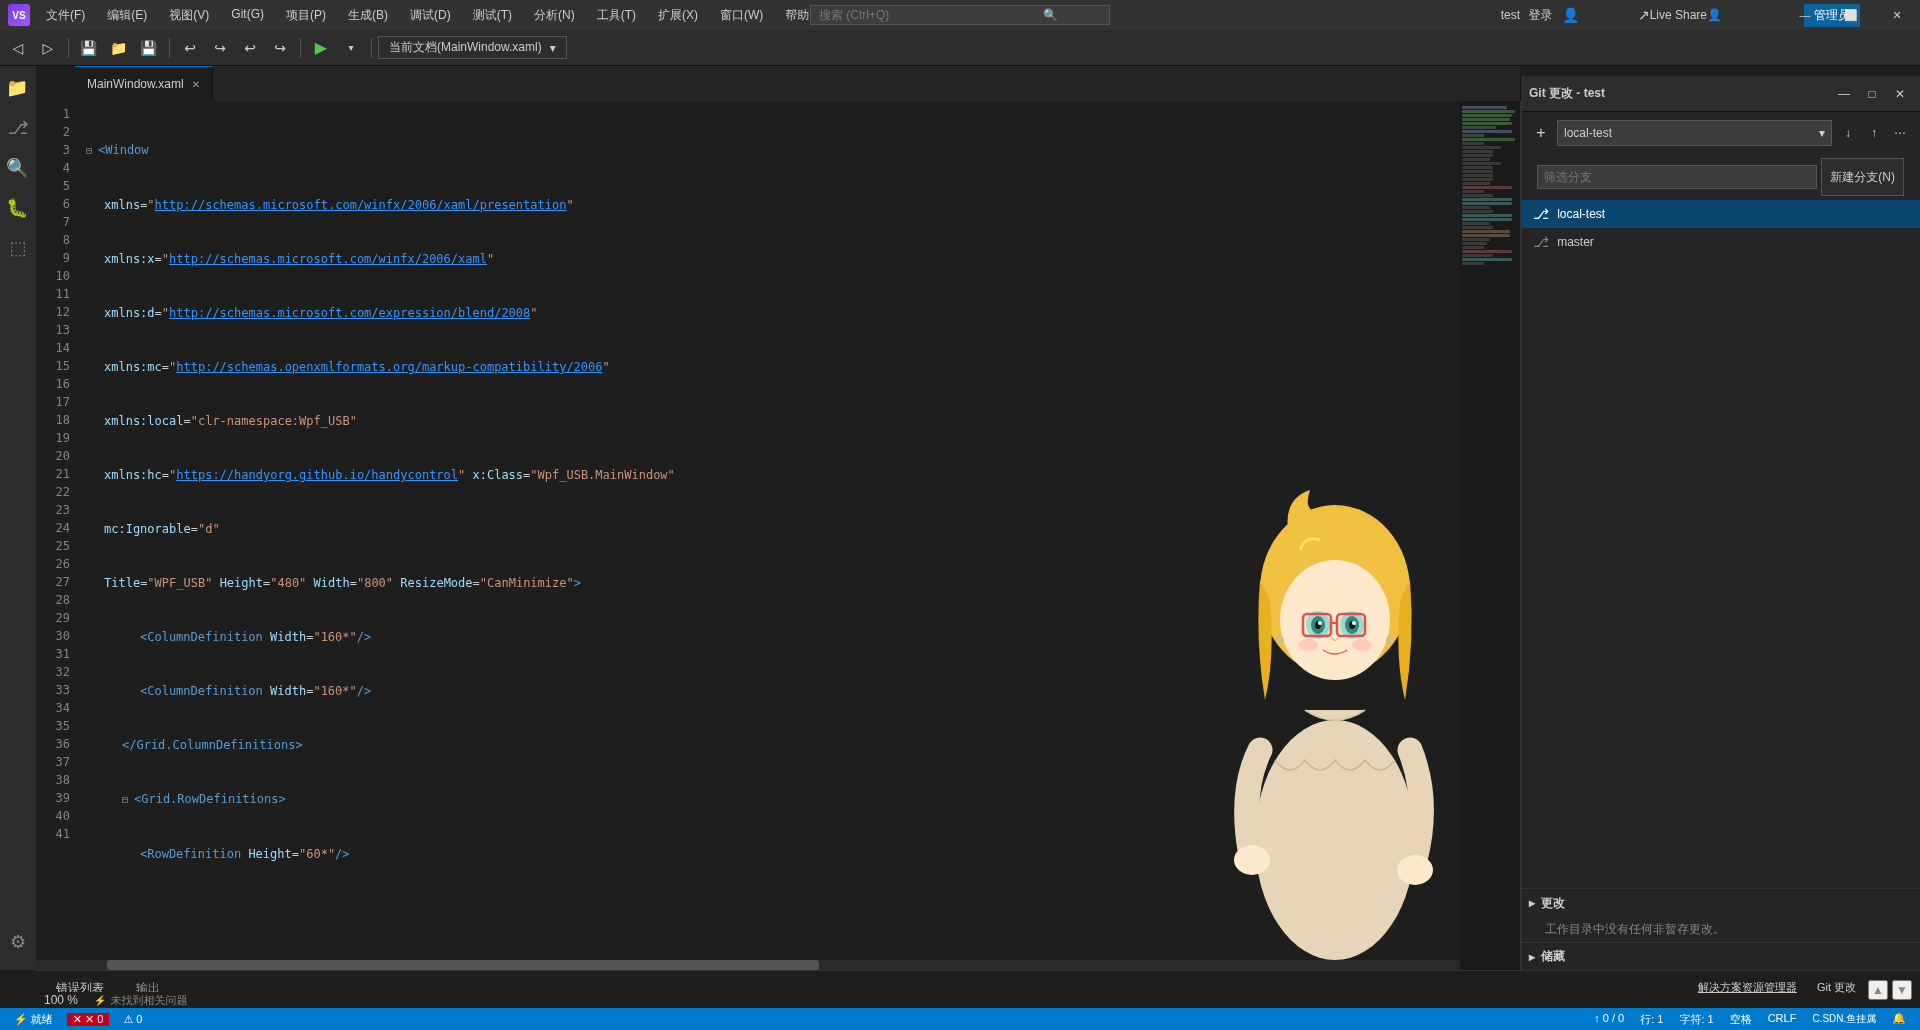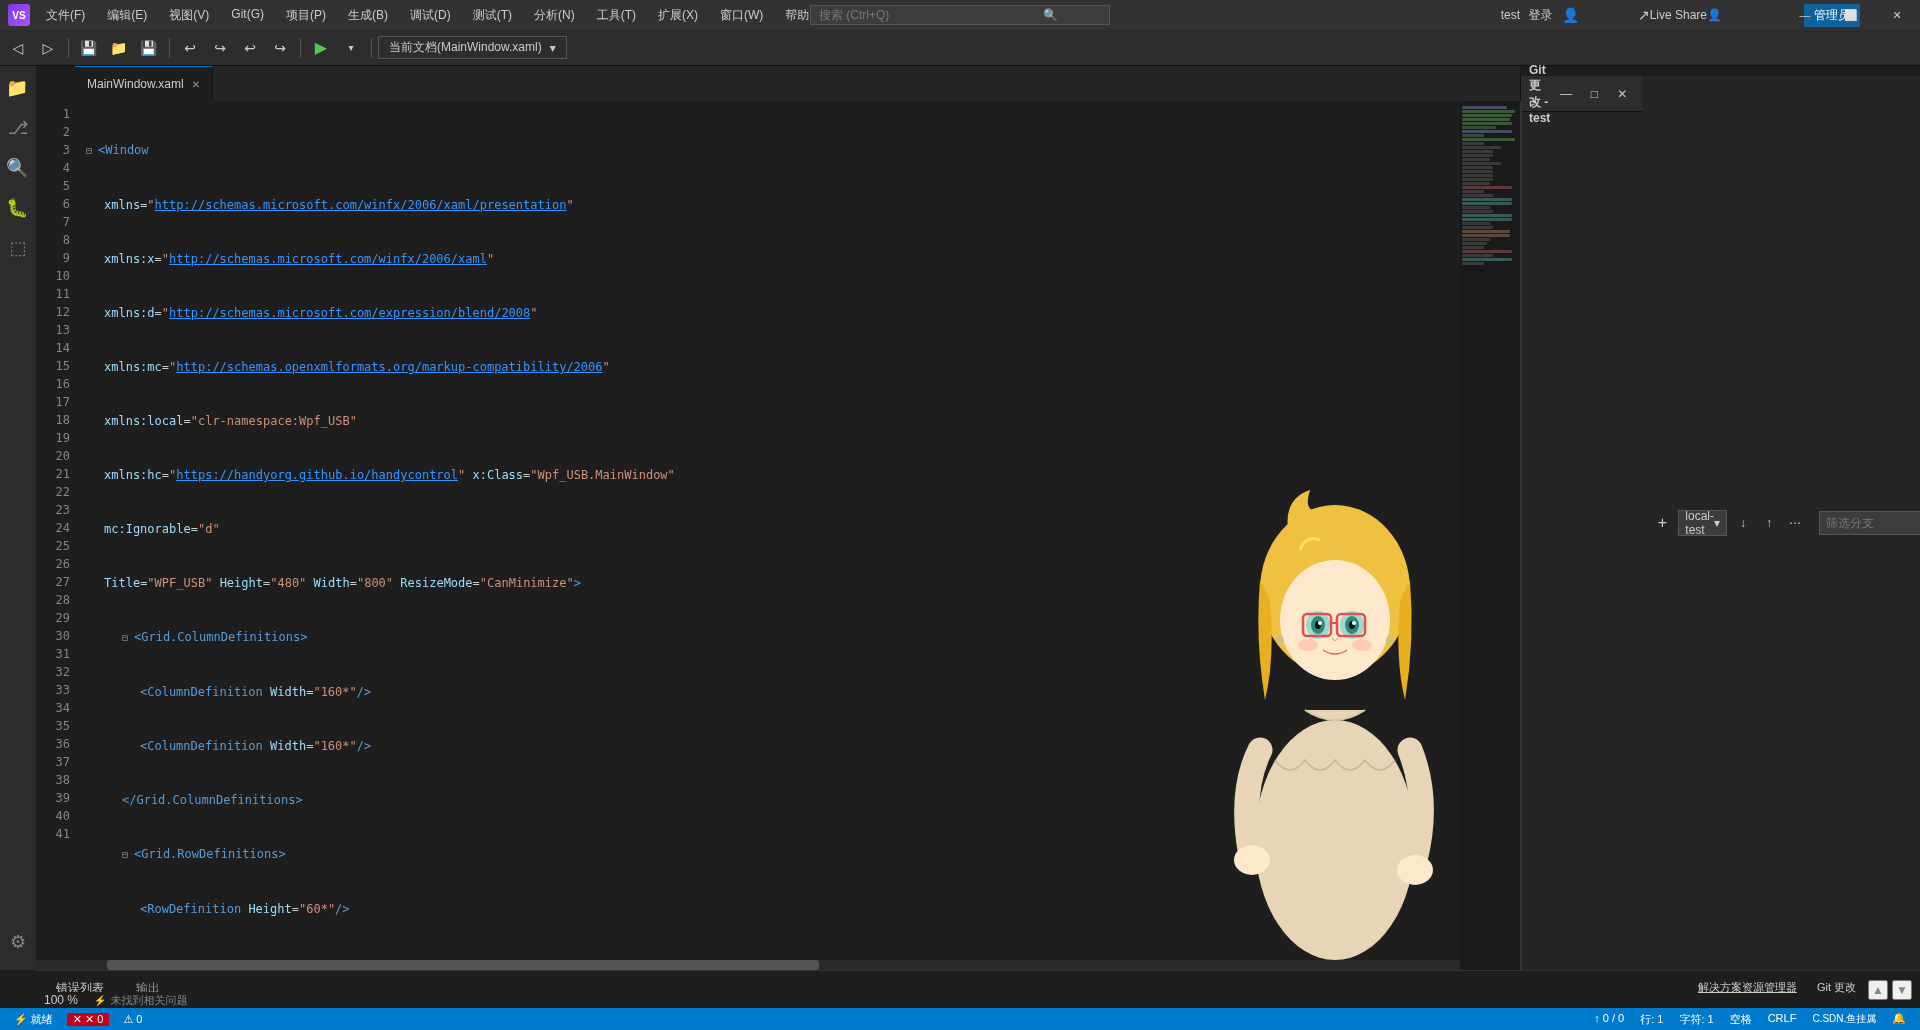--- a/index.html
+++ b/index.html
@@ -292,21 +292,21 @@
     
     #git-panel {
       position: absolute;
       right: 0;
       top: 76px;
       width: 400px;
       bottom: 60px;
       background: #252526;
       border-left: 1px solid #111;
       display: flex;
-      flex-direction: row;
+      flex-direction: column;
     }
     #git-panel-header {
       height: 36px;
       background: #2d2d2d;
       display: flex;
       align-items: center;
       padding: 0 8px;
       border-bottom: 1px solid #111;
       gap: 4px;
     }
@@ -373,21 +373,21 @@
       justify-content: center;
       cursor: pointer;
       color: #ccc;
       font-size: 12px;
       background: transparent;
       border: none;
     }
 
     
     #filter-bar {
-      padding: 4px 4px;
+      padding: 4px 16px;
       display: flex;
       align-items: center;
       gap: 4px;
     }
     .filter-input {
       flex: 1;
       height: 24px;
       background: #3c3c3c;
       border: 1px solid #555;
       color: #ccc;
@@ -727,21 +727,20 @@
   <div id="code-content" style="font-family:Consolas,monospace;font-size:12px;line-height:18px;">
     <span class="code-line"><span class="fold-icon">⊟</span><span class="xml-tag">&lt;Window</span></span>
     <span class="code-line indent1"><span class="xml-attr">xmlns</span>=<span class="xml-value">"<span class="url-link">http://schemas.microsoft.com/winfx/2006/xaml/presentation</span>"</span></span>
     <span class="code-line indent1"><span class="xml-attr">xmlns:x</span>=<span class="xml-value">"<span class="url-link">http://schemas.microsoft.com/winfx/2006/xaml</span>"</span></span>
     <span class="code-line indent1"><span class="xml-attr">xmlns:d</span>=<span class="xml-value">"<span class="url-link">http://schemas.microsoft.com/expression/blend/2008</span>"</span></span>
     <span class="code-line indent1"><span class="xml-attr">xmlns:mc</span>=<span class="xml-value">"<span class="url-link">http://schemas.openxmlformats.org/markup-compatibility/2006</span>"</span></span>
     <span class="code-line indent1"><span class="xml-attr">xmlns:local</span>=<span class="xml-value">"clr-namespace:Wpf_USB"</span></span>
     <span class="code-line indent1"><span class="xml-attr">xmlns:hc</span>=<span class="xml-value">"<span class="url-link">https://handyorg.github.io/handycontrol</span>"</span> <span class="xml-attr">x:Class</span>=<span class="xml-value">"Wpf_USB.MainWindow"</span></span>
     <span class="code-line indent1"><span class="xml-attr">mc:Ignorable</span>=<span class="xml-value">"d"</span></span>
     <span class="code-line indent1"><span class="xml-attr">Title</span>=<span class="xml-value">"WPF_USB"</span> <span class="xml-attr">Height</span>=<span class="xml-value">"480"</span> <span class="xml-attr">Width</span>=<span class="xml-value">"800"</span> <span class="xml-attr">ResizeMode</span>=<span class="xml-value">"CanMinimize"</span><span class="xml-tag">&gt;</span></span>
-    <span class="code-line indent2"><span class="fold-icon">⊟</span><span class="xml-tag">&lt;Grid.ColumnDefinitions&gt;</span></span>
     <span class="code-line indent3"><span class="xml-tag">&lt;ColumnDefinition</span> <span class="xml-attr">Width</span>=<span class="xml-value">"160*"</span><span class="xml-tag">/&gt;</span></span>
     <span class="code-line indent3"><span class="xml-tag">&lt;ColumnDefinition</span> <span class="xml-attr">Width</span>=<span class="xml-value">"160*"</span><span class="xml-tag">/&gt;</span></span>
     <span class="code-line indent2"><span class="xml-tag">&lt;/Grid.ColumnDefinitions&gt;</span></span>
     <span class="code-line indent2"><span class="fold-icon">⊟</span><span class="xml-tag">&lt;Grid.RowDefinitions&gt;</span></span>
     <span class="code-line indent3"><span class="xml-tag">&lt;RowDefinition</span> <span class="xml-attr">Height</span>=<span class="xml-value">"60*"</span><span class="xml-tag">/&gt;</span></span>
     
     
     
     
     
@@ -854,20 +853,23 @@
       <span class="branch-icon">⎇</span>
       <span>master</span>
     </div>
   </div>
 
   <div id="changes-section">
     <div class="changes-header">
       <span>▸</span>
       <span>更改</span>
     </div>
+    <div class="changes-content">
+      <span>工作目录中没有任何非暂存更改。</span>
+    </div>
     <div class="stored-header">
       <span>▸</span>
       <span>储藏</span>
     </div>
   </div>
 </div>
 
 <div id="anime-character">
   <svg width="350" height="530" viewBox="0 0 350 530" xmlns="http://www.w3.org/2000/svg">
 

